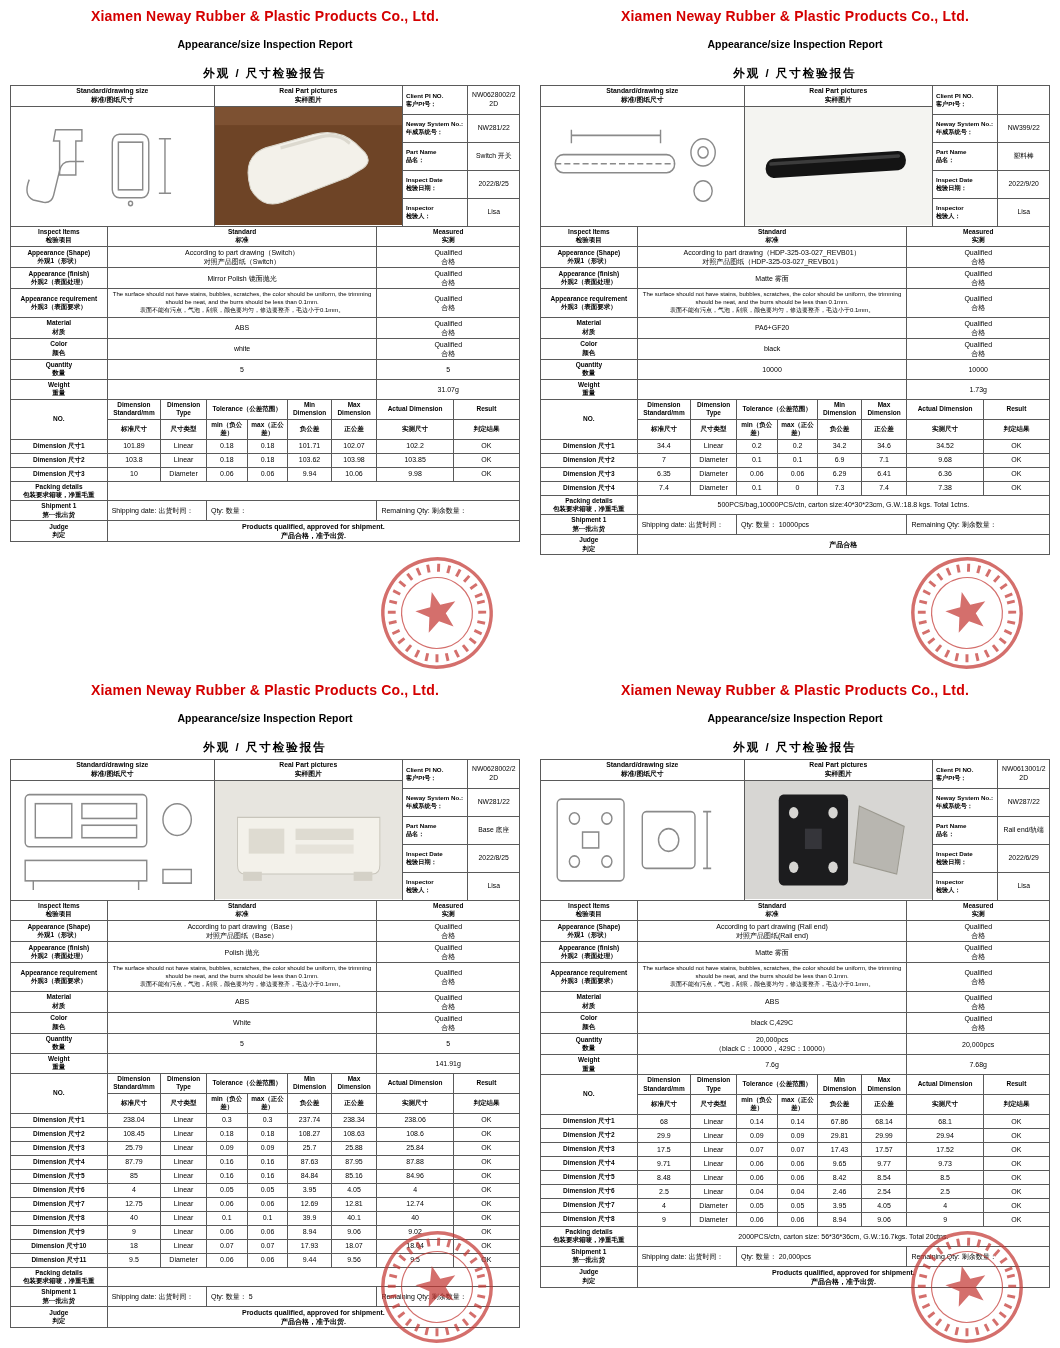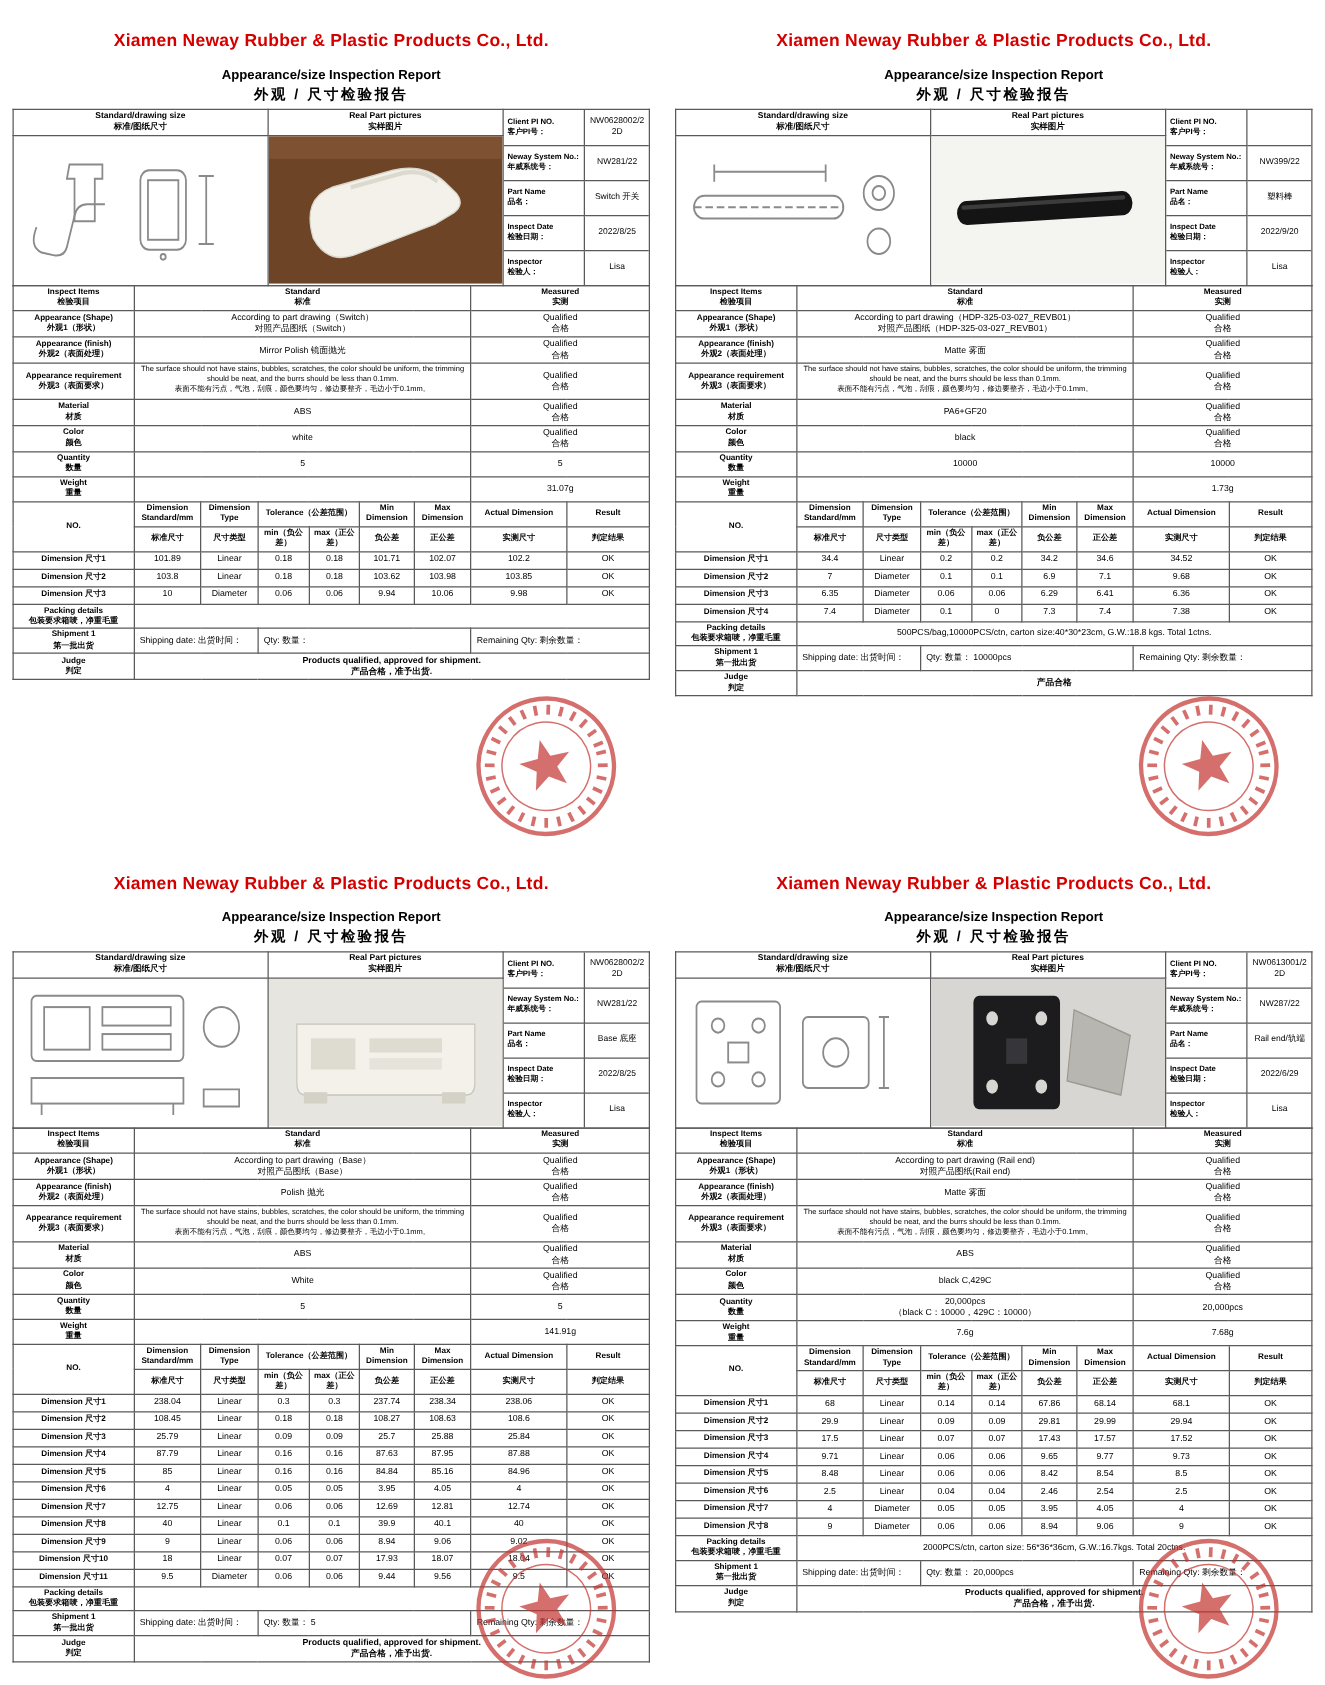--- a/index.html
+++ b/index.html
@@ -1,22 +1,22 @@
 <!DOCTYPE html>
 <html><head>
 <meta charset="utf-8">
 <style>
   *{box-sizing:border-box;margin:0;padding:0}
   html,body{background:#fff}
   body{width:1060px;height:1348px;font-family:"Liberation Sans",sans-serif;color:#000}
   .grid{display:grid;grid-template-columns:530px 530px;grid-template-rows:674px 674px}
-  .report{position:relative;padding:24px 10px 0 10px;overflow:hidden}
+  .report{position:relative;padding:8px 10px 0 10px;overflow:hidden}
   .r-title{color:#d40000;font-size:14px;font-weight:bold;text-align:center;letter-spacing:.2px}
   .r-sub-en{font-size:10.5px;font-weight:bold;text-align:center;margin-top:14px}
-  .r-sub-zh{font-size:11.5px;font-weight:bold;text-align:center;margin-top:2px;letter-spacing:2px}
+  .r-sub-zh{font-size:11.5px;font-weight:bold;text-align:center;margin-top:16px;letter-spacing:2px}
   table{width:100%;border-collapse:collapse;table-layout:fixed}
   .hdr-table{margin-top:4px}
   .main-tbl{margin-top:-1px}
   td{border:1px solid #5a5a5a;font-size:7px;line-height:1.3;text-align:center;vertical-align:middle;padding:1px 2px;word-wrap:break-word}
   .c-draw{width:40%}.c-photo{width:37%}.c-info{width:23%}
   .m0{width:19%}.m1{width:10.5%}.m2{width:9%}.m3{width:8%}.m4{width:8%}
   .m5{width:8.5%}.m6{width:9%}.m7{width:15%}.m8{width:13%}
   .col-head{font-weight:bold;font-size:6.8px;height:20px}
   .img-cell{height:118px;padding:0;overflow:hidden}
   .img-cell svg{width:100%;height:118px;display:block}

